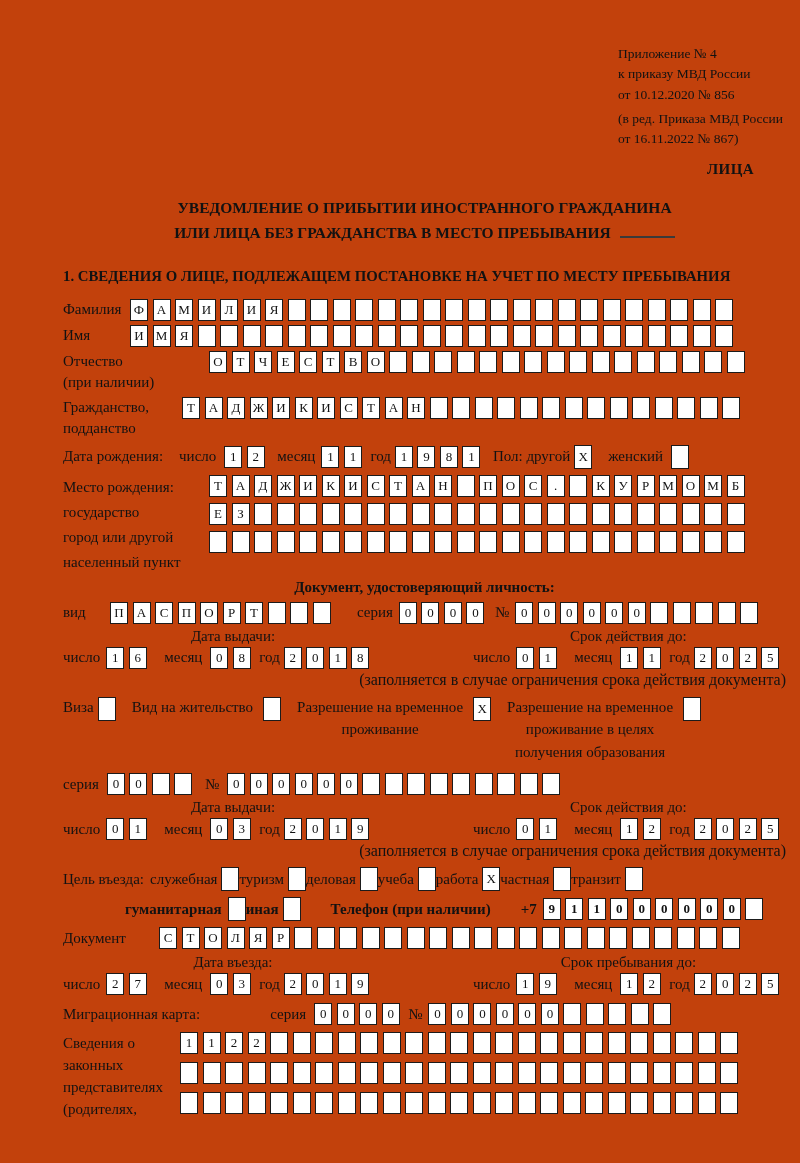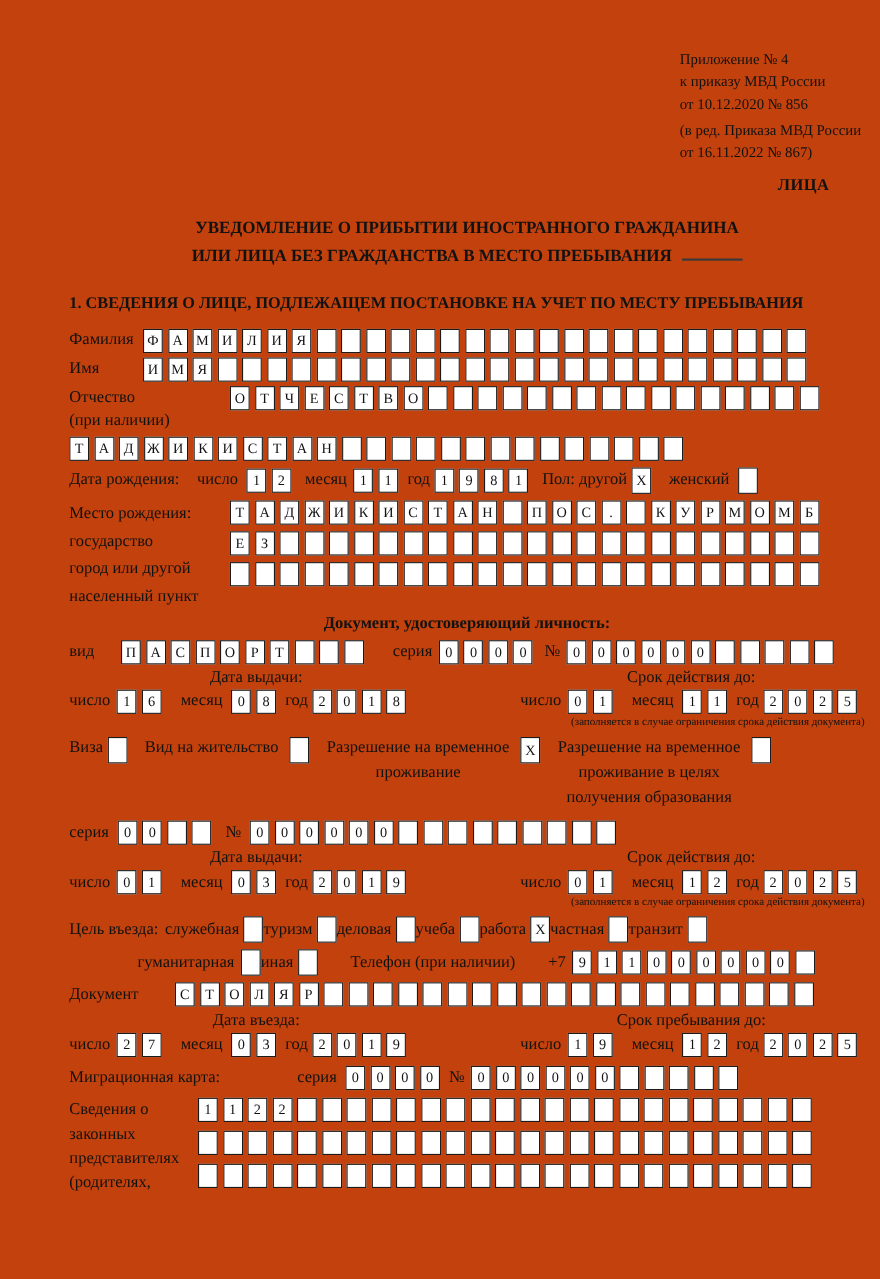--- a/index.html
+++ b/index.html
@@ -33,21 +33,21 @@
   .bp-lbl div{line-height:25px;}
   .bp-cells .cells{display:flex;margin-bottom:6px;}
   
   .dochead{font-weight:bold;text-align:center;margin:4px 0 6px;}
   
   .dates{display:flex;margin-top:1px;}
   .dc1{width:340px;}
   .dc2{margin-left:70px;}
   .dhead{text-align:center;margin-bottom:2px;}
   .dfields{display:flex;align-items:center;white-space:nowrap;}
-  .dnote{font-size:10px;text-align:right;margin:2px 0 7px;}
+  .dnote{font-size:16px;text-align:right;margin:2px 0 7px;}
   
   .intro{line-height:1.65;}
   .vrow{display:flex;align-items:flex-start;margin:4px 0 10px;white-space:normal;}
   .vopt{display:flex;align-items:flex-start;}
   .optlbl{text-align:center;line-height:1.5;}
   .vopt .cells{margin-left:10px;margin-top:1px;}
   
   .pw{margin-right:4px;}
   .pw.first{margin-left:6px;}
   .ind62{margin-left:62px;}
@@ -174,20 +174,24 @@
         <span class="cell">&nbsp;</span>
         <span class="cell">&nbsp;</span>
         <span class="cell">&nbsp;</span>
         <span class="cell">&nbsp;</span>
         <span class="cell">&nbsp;</span>
         <span class="cell">&nbsp;</span>
       </span>
   </div>
 
   <div class="frow top">
+    <span class="lbl2 w119">
+      <div>Гражданство,</div>
+      <div>подданство</div>
+    </span>
     <span class="cells">
         <span class="cell">Т</span>
         <span class="cell">А</span>
         <span class="cell">Д</span>
         <span class="cell">Ж</span>
         <span class="cell">И</span>
         <span class="cell">К</span>
         <span class="cell">И</span>
         <span class="cell">С</span>
         <span class="cell">Т</span>
@@ -551,21 +555,21 @@
     <span class="pw">частная</span>
     <span class="cells box">
         <span class="cell">&nbsp;</span>
       </span>
     <span class="pw">транзит</span>
     <span class="cells box">
         <span class="cell">&nbsp;</span>
       </span>
   </div>
 
-  <div class="frow ind62" style="margin-top:6px;">
+  <div class="frow ind62" style="margin-top:6px;font-weight:bold;">
     <span class="mr6">гуманитарная</span>
     <span class="cells box">
         <span class="cell">&nbsp;</span>
       </span>
     <span class="pw">иная</span>
     <span class="cells box">
         <span class="cell">&nbsp;</span>
       </span>
     <span class="ml30">Телефон (при наличии)</span>
     <span class="ml30 mr6">+7</span>

